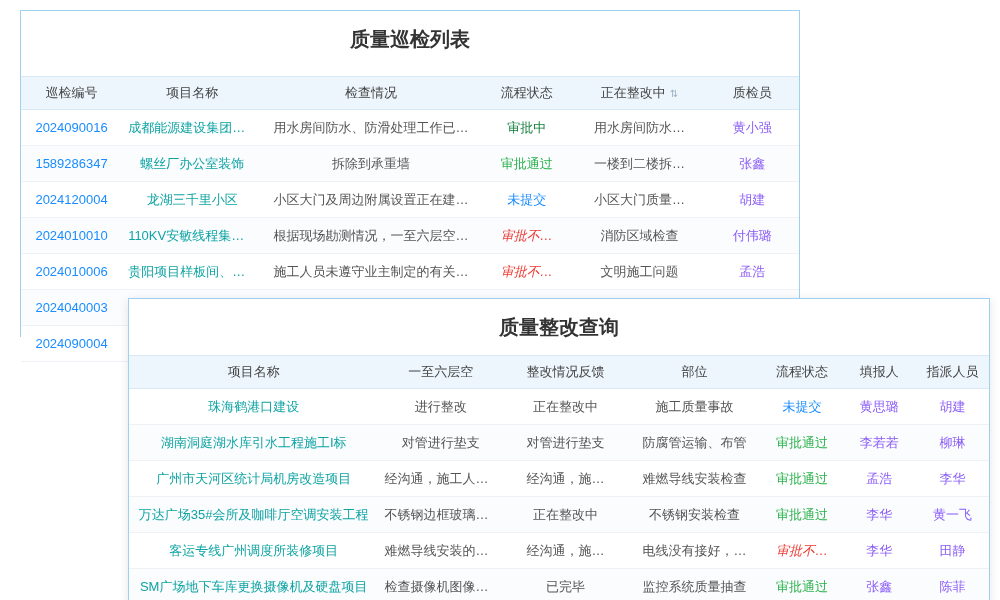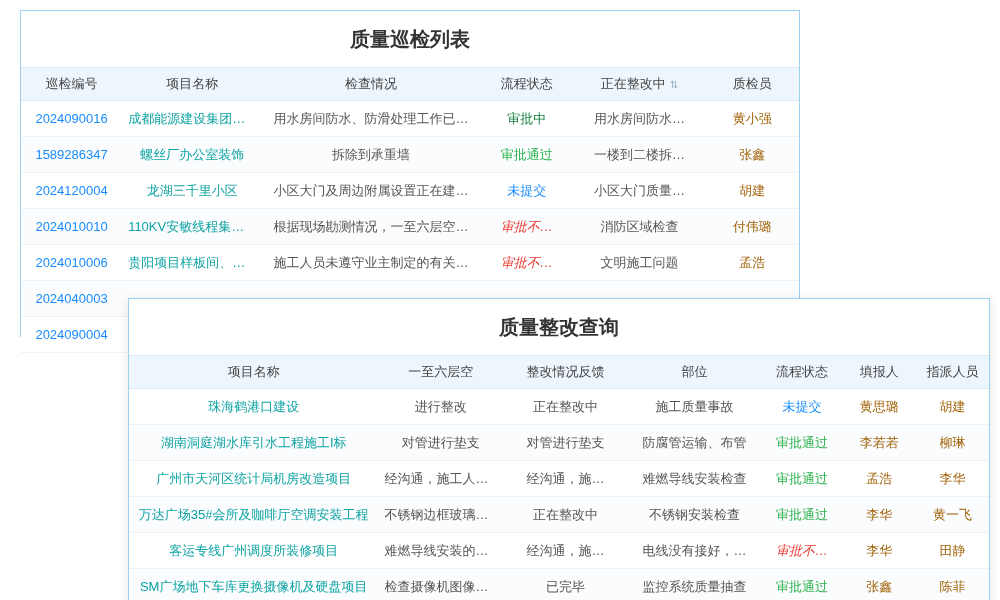--- a/index.html
+++ b/index.html
@@ -67,38 +67,38 @@
   }
   tbody tr:nth-child(even) td { background: #fafcfe; }
   tbody tr:nth-child(odd) td { background: #ffffff; }
 
   .link { color: #1a8cff; cursor: pointer; }
   .teal { color: #0fa3a3; cursor: pointer; }
   .st-pending { color: #15803d; }
   .st-approved { color: #2bb24c; }
   .st-unsubmitted { color: #1a8cff; }
   .st-rejected { color: #ee3b33; font-style: italic; }
-  .person { color: #a16207; cursor: pointer; }
+  .person { color: #8b5cf6; cursor: pointer; }
 
   .sort-icon {
     display: inline-block;
     margin-left: 4px;
     font-size: 10px;
     color: #9bb0c2;
     vertical-align: middle;
   }
 
   
   #win-inspection {
     left: 20px;
     top: 10px;
     width: 780px;
     height: 327px;
   }
-  #win-inspection .table-wrap { overflow: hidden; }
+  #win-inspection .table-wrap { overflow: hidden; margin-top: 9px; }
 
   
   #win-rectify {
     left: 128px;
     top: 298px;
     width: 862px;
     height: 310px;
     box-shadow: 0 2px 10px rgba(0,0,0,0.10);
   }
   #win-rectify .table-wrap { overflow: hidden; }

